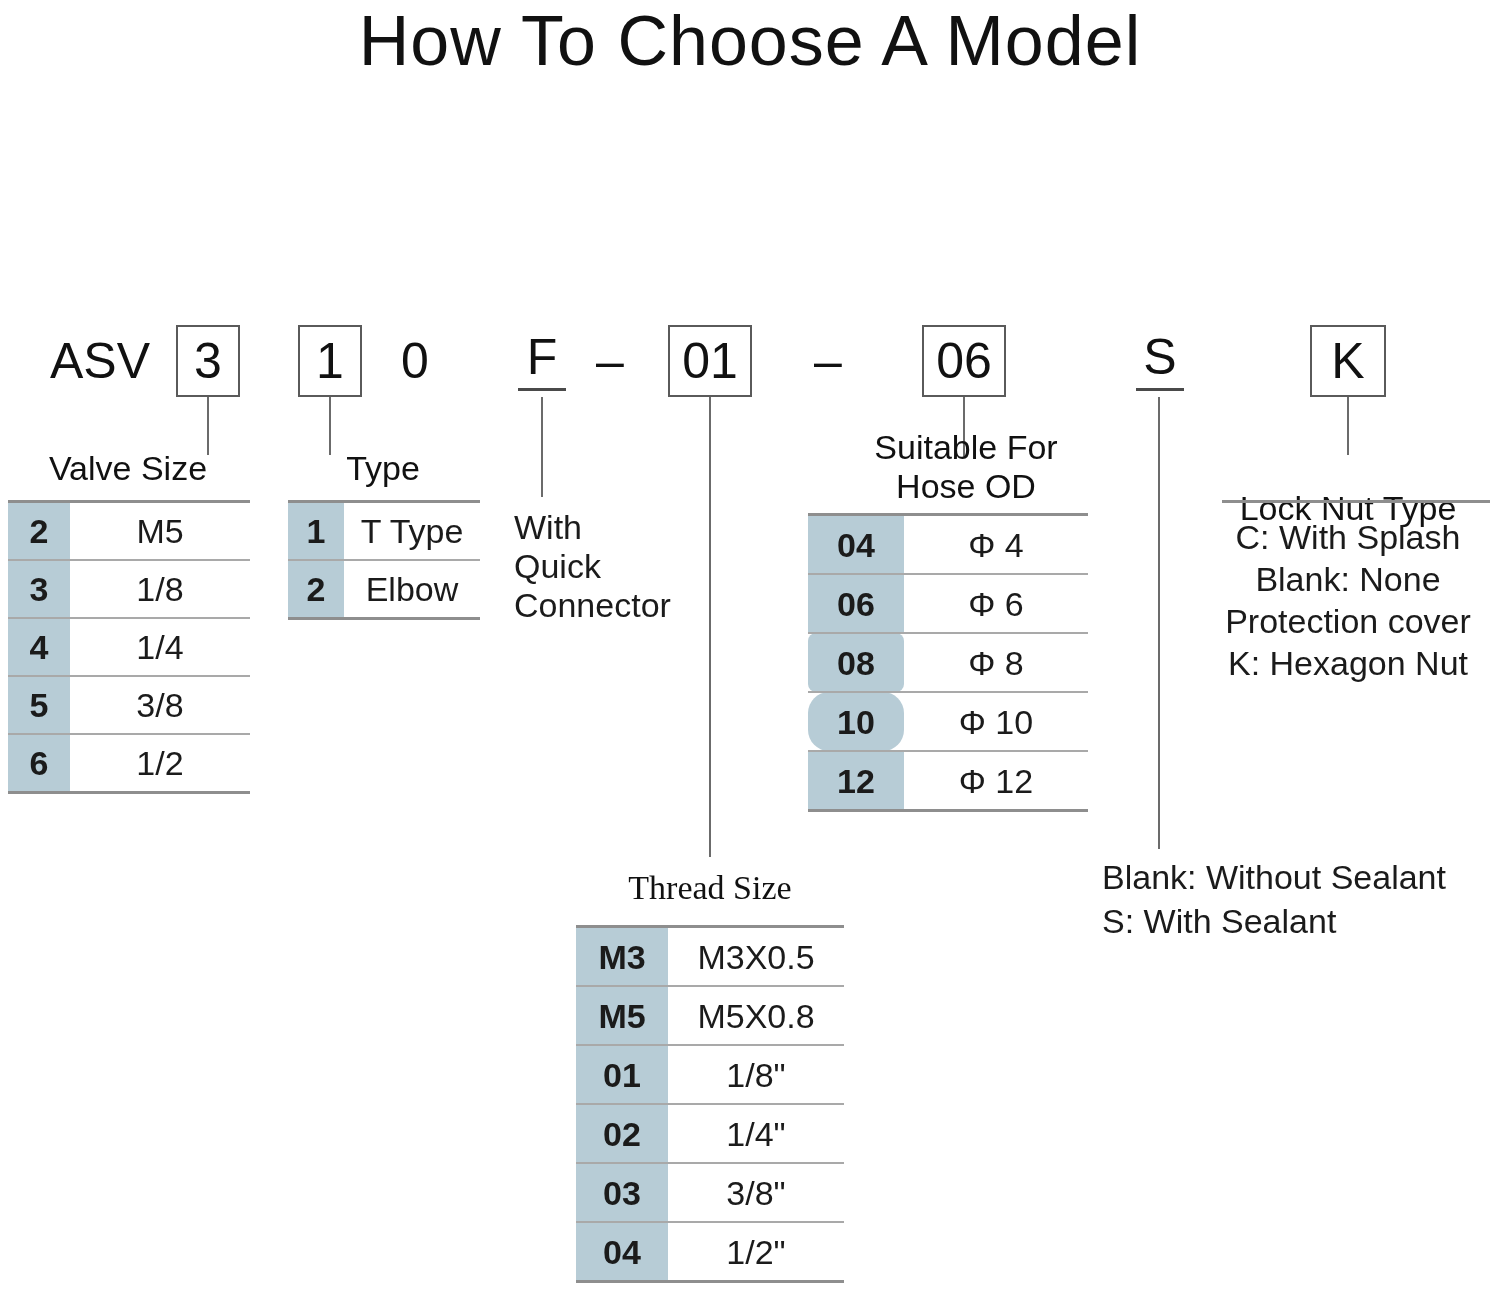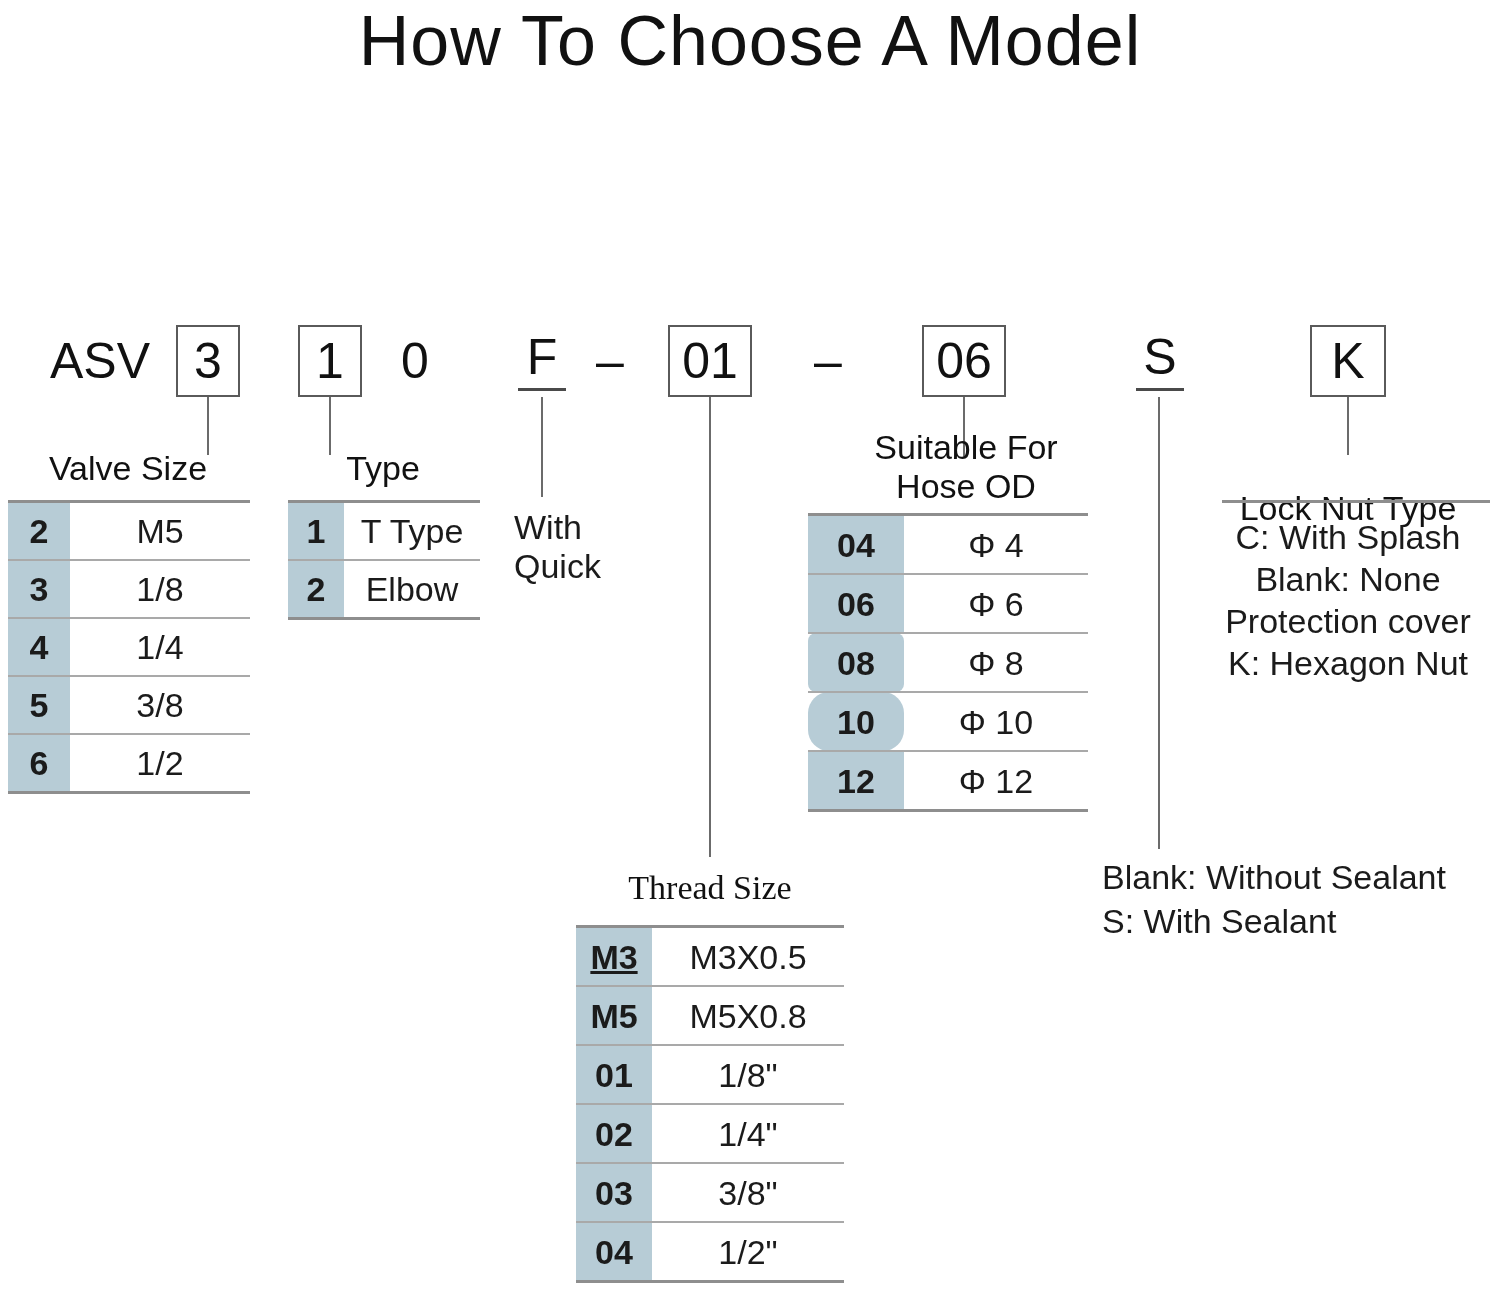--- a/index.html
+++ b/index.html
@@ -179,20 +179,21 @@
   <tr>
     <td class="key-cell" style="height:56px;">2</td>
     <td class="val-cell">Elbow</td>
   </tr>
 </tbody>
   </table>
 
 <div class="abs text-block" style="left:514px; top:508px; width:200px; line-height:39px;">
   <div>With</div>
   <div>Quick</div>
+  <div>Connector</div>
 </div>
 
 <div class="abs sect-title two-line" style="left:838px; top:428px; width:256px; line-height:39px;">
   <div>Suitable For</div>
   <div>Hose OD</div>
 </div>
 <table class="spec-table" style="left:808px; top:513px; width:280px;">
   <tbody>
       <tr>
     <td class="key-cell" style="width:96px; height:57px;">04</td>
@@ -228,21 +229,21 @@
 
 <div class="abs text-block" style="left:1102px; top:855px; width:400px; line-height:44px;">
   <div>Blank: Without Sealant</div>
   <div>S: With Sealant</div>
 </div>
 
 <div class="abs sect-title" style="left:576px; top:868px; width:268px;font-family:Liberation Serif, serif;">Thread Size</div>
 <table class="spec-table" style="left:576px; top:925px; width:268px;">
   <tbody>
       <tr>
-    <td class="key-cell" style="width:76px; height:57px;text-decoration:underline;">M3</td>
+    <td class="key-cell" style="width:92px; height:57px;">M3</td>
     <td class="val-cell">M3X0.5</td>
   </tr>
   <tr>
     <td class="key-cell" style="height:57px;">M5</td>
     <td class="val-cell">M5X0.8</td>
   </tr>
   <tr>
     <td class="key-cell" style="height:57px;">01</td>
     <td class="val-cell">1/8"</td>
   </tr>

